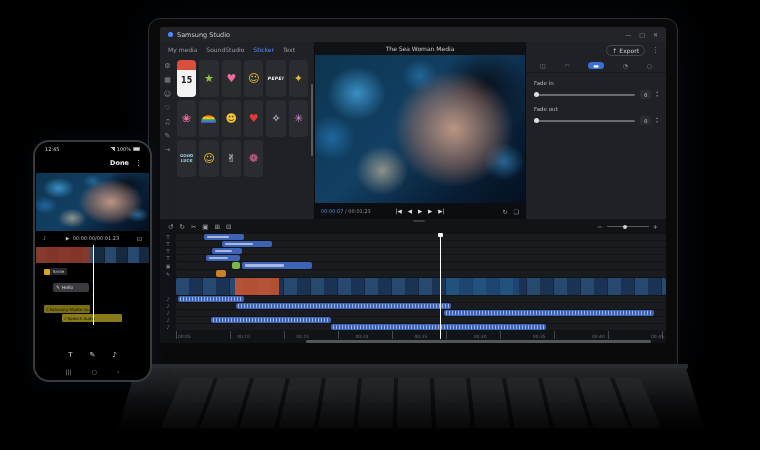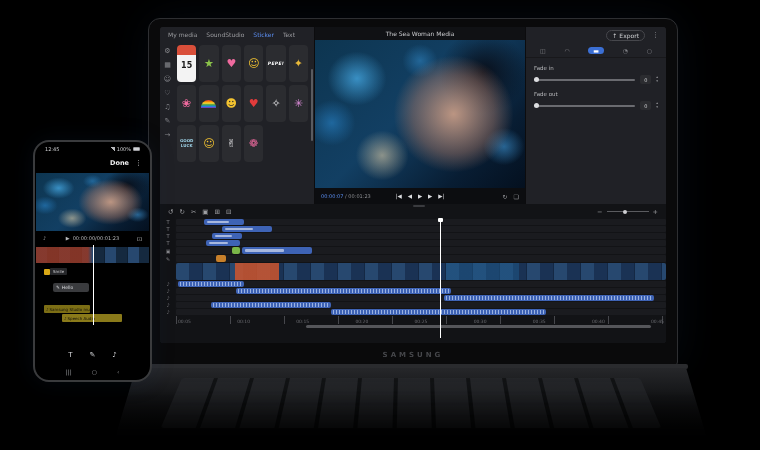--- a/index.html
+++ b/index.html
@@ -182,20 +182,29 @@
     gap:20px; font-size:6px; color:#9a9b9f; flex:0 0 auto; }
 </style>
 </head>
 <body>
 
 <div class="scene">
 
   <div class="laptop-screen">
     <div class="app">
 
+      <div class="titlebar">
+        <div class="logo-dot"></div>
+        <div class="title">Samsung Studio</div>
+        <div class="win-controls">
+          <span>—</span>
+          <span>□</span>
+          <span>✕</span>
+        </div>
+      </div>
 
       <div class="workspace">
 
         <div class="left-panel">
           <div class="tabs">
             <span class="tab">My media</span>
             <span class="tab">SoundStudio</span>
             <span class="tab active">Sticker</span>
             <span class="tab">Text</span>
           </div>
@@ -425,21 +434,20 @@
           <span>00:40</span>
           <span>00:45</span>
         </div>
         <div class="hscroll">
             <div class="thumb"></div>
           </div>
         <div class="playhead"></div>
       </div>
 
     </div>
-    <div class="chin-logo">SAMSUNG</div>
   </div>
 
   <div class="hinge"></div>
   <div class="base">
     <div class="kb"></div>
   </div>
   <div class="base-fade"></div>
 
   <div class="phone">
     <div class="phone-screen">

